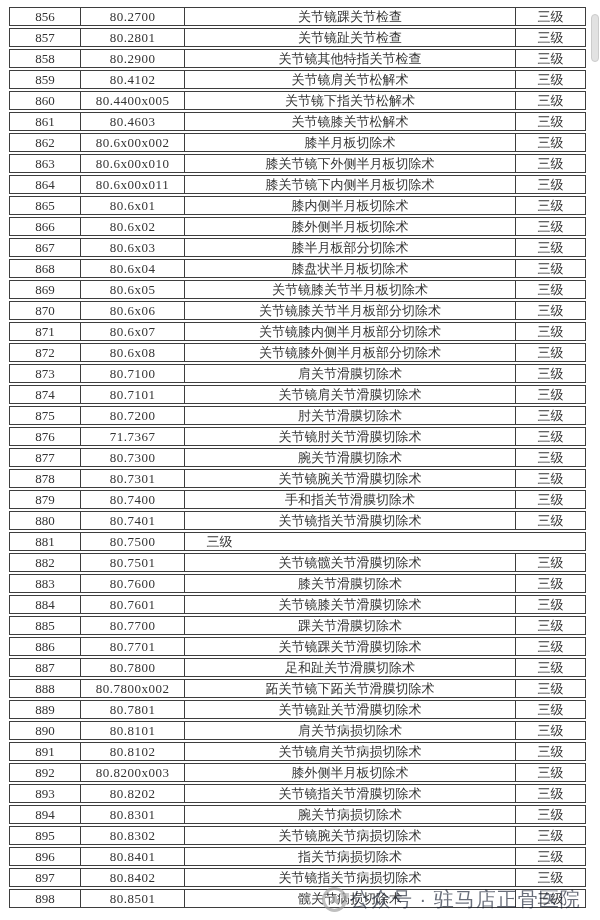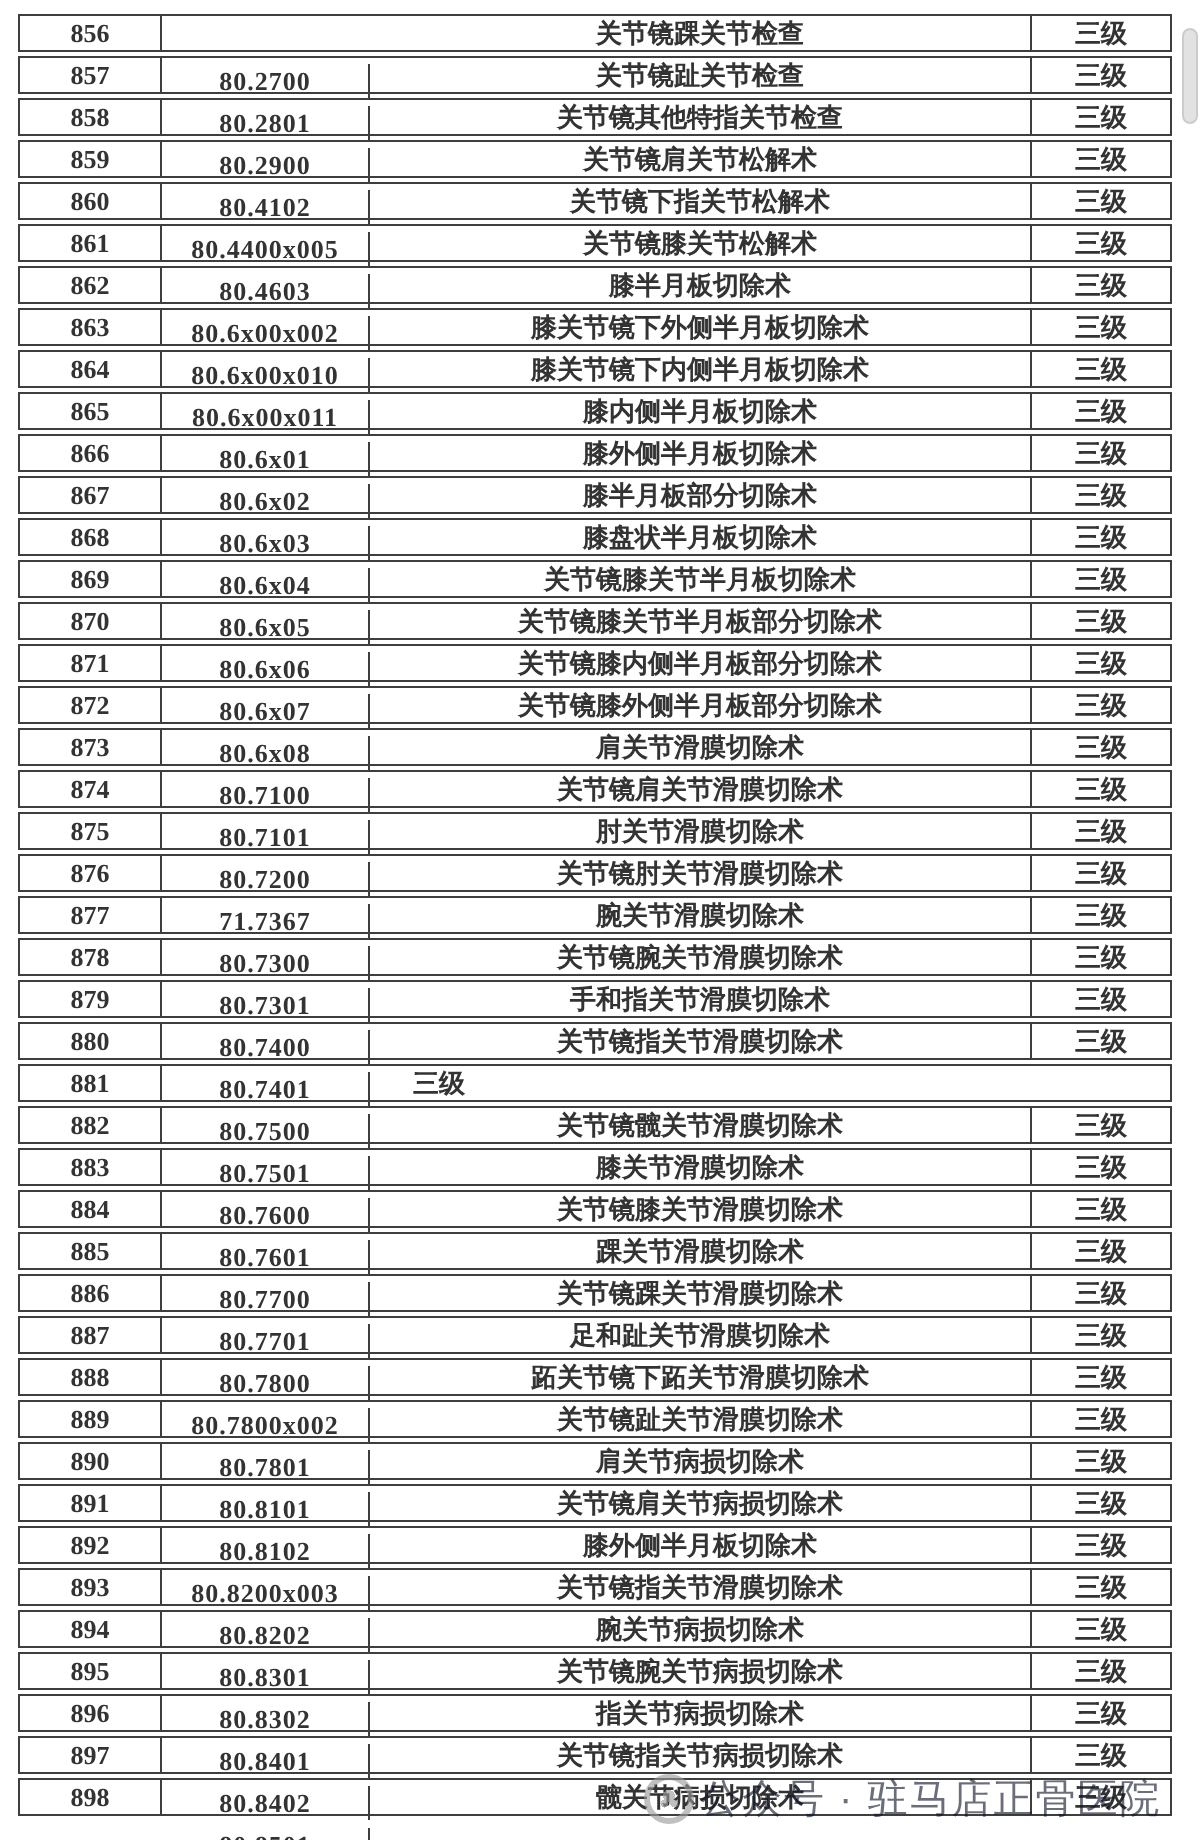--- a/index.html
+++ b/index.html
@@ -23,34 +23,33 @@
     top: 7px;
     width: 577px;
   }
   .t-row {
     display: flex;
     height: 19px;
     margin-bottom: 2px;
     border: 1px solid #3e3e3e;
     background: #ffffff;
     box-sizing: border-box;
-    font-weight: bold;
   }
   .t-cell {
     box-sizing: border-box;
     height: 17px;
     line-height: 17px;
     text-align: center;
     font-size: 13px;
     color: #333333;
     white-space: nowrap;
     overflow: hidden;
   }
   .c-no    { width: 71px;  border-right: 1px solid #3e3e3e; }
-  .c-code  { width: 104px; border-right: 1px solid #3e3e3e; letter-spacing: 0.5px; margin-top: 24px; }
+  .c-code  { width: 104px; border-right: 1px solid #3e3e3e; letter-spacing: 0.5px; }
   .c-name  { flex: 1;      border-right: 1px solid #3e3e3e; }
   .c-level { width: 69px; }
   #scrollbar-thumb {
     position: absolute;
     right: 1px;
     top: 14px;
     width: 6px;
     height: 46px;
     background: #e2e2e2;
     border: 1px solid #cccccc;

